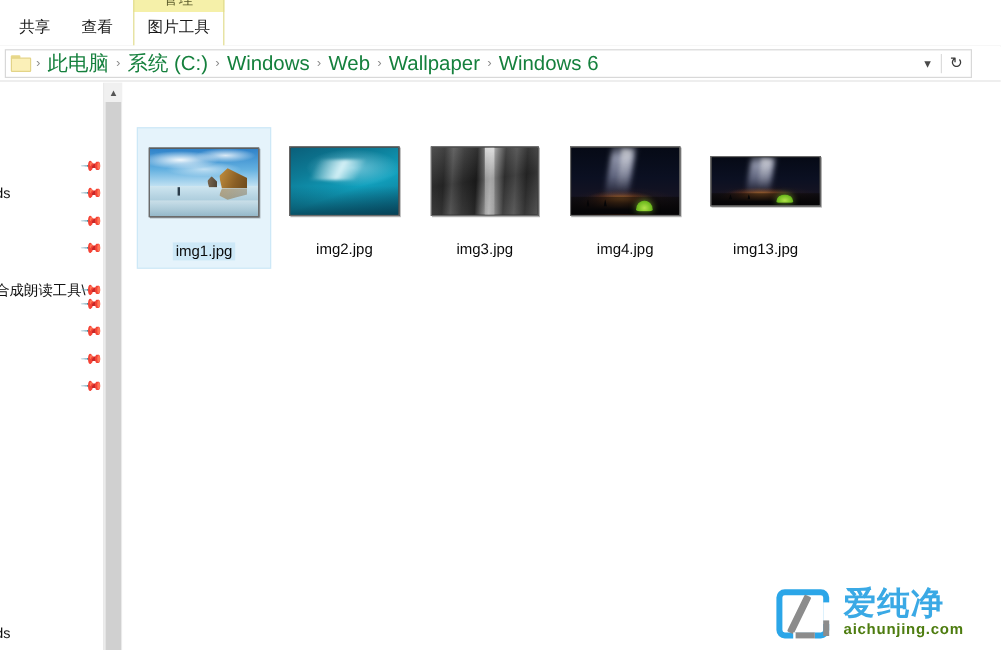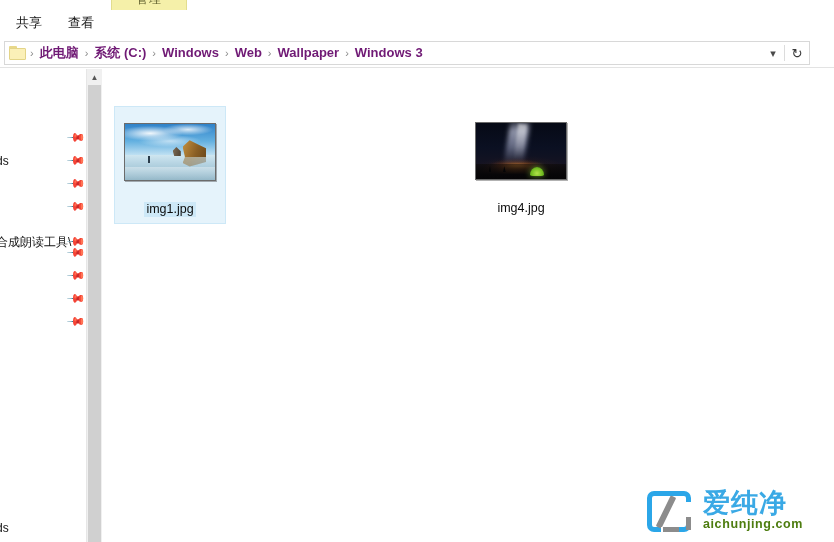--- a/index.html
+++ b/index.html
@@ -122,28 +122,27 @@
   }
   .folder-icon .body {
     position: absolute; left: 0; top: 2px;
     width: 17px; height: 12px;
     background: #fbf0b8;
     border: 1px solid #e3d488;
     border-radius: 1px;
   }
 
   .crumb {
-    font-size: 13px;
-    color: #701a75;
+    font-size: 17px;
+    color: #15803d;
     padding: 0 5px;
     line-height: 20px;
     white-space: nowrap;
     cursor: default;
     flex: 0 0 auto;
-    font-weight: bold;
   }
   .crumb-sep {
     font-size: 11px;
     color: #8a8a8a;
     padding: 0 1px;
     line-height: 20px;
     flex: 0 0 auto;
     user-select: none;
   }
 
@@ -524,20 +523,21 @@
   <div class="ribbon-strip">
 
     <div class="context-header">
       <span>管理</span>
     </div>
 
     <div class="tab tab-share">共享</div>
 
     <div class="tab tab-view">查看</div>
 
+    <div class="tab-pictools">图片工具</div>
   </div>
 
   <div class="address-bar">
     <div class="addr-box">
 
       <div class="folder-icon">
         <div class="tab-lip"></div>
           <div class="body"></div>
       </div>
 
@@ -545,21 +545,21 @@
       <span class="crumb">此电脑</span>
       <span class="crumb-sep">›</span>
       <span class="crumb">系统 (C:)</span>
       <span class="crumb-sep">›</span>
       <span class="crumb">Windows</span>
       <span class="crumb-sep">›</span>
       <span class="crumb">Web</span>
       <span class="crumb-sep">›</span>
       <span class="crumb">Wallpaper</span>
       <span class="crumb-sep">›</span>
-      <span class="crumb">Windows 3</span>
+      <span class="crumb">Windows 6</span>
 
       <div class="addr-right">
         <div class="addr-chevron">▾</div>
         <div class="addr-divider"></div>
         <div class="addr-refresh">↻</div>
       </div>
     </div>
   </div>
 
   <div class="nav-pane">
@@ -626,40 +626,81 @@
             <div class="sc-rock-a"></div>
             <div class="sc-rock-b"></div>
             <div class="sc-person"></div>
             <div class="sc-beach-shine"></div>
           </div>
         </div>
       </div>
       <div class="tile-label">img1.jpg</div>
     </div>
 
-
+    <div class="tile" style="left:127px">
+      <div class="thumb-wrap">
+        <div class="thumb" style="width:92px;height:58px">
+          <div class="scene">
+            <div class="sc-water"></div>
+            <div class="sc-water-ray"></div>
+            <div class="sc-water-dark"></div>
+          </div>
+        </div>
+      </div>
+      <div class="tile-label">img2.jpg</div>
+    </div>
+
+    <div class="tile" style="left:244px">
+      <div class="thumb-wrap">
+        <div class="thumb" style="width:90px;height:58px">
+          <div class="scene">
+            <div class="sc-rockface"></div>
+            <div class="sc-fall"></div>
+            <div class="sc-rockface-2"></div>
+          </div>
+        </div>
+      </div>
+      <div class="tile-label">img3.jpg</div>
+    </div>
 
     <div class="tile" style="left:361px">
       <div class="thumb-wrap">
         <div class="thumb" style="width:92px;height:58px">
           <div class="scene">
             <div class="sc-night"></div>
             <div class="sc-milky"></div>
             <div class="sc-milky2"></div>
             <div class="sc-glow"></div>
             <div class="sc-horizon"></div>
             <div class="sc-tree" style="left:14%"></div>
             <div class="sc-tree" style="left:30%"></div>
             <div class="sc-tent"></div>
           </div>
         </div>
       </div>
       <div class="tile-label">img4.jpg</div>
     </div>
 
+    <div class="tile" style="left:478px">
+      <div class="thumb-wrap">
+        <div class="thumb" style="width:92px;height:42px">
+          <div class="scene">
+            <div class="sc-night"></div>
+            <div class="sc-milky"></div>
+            <div class="sc-milky2"></div>
+            <div class="sc-glow"></div>
+            <div class="sc-horizon"></div>
+            <div class="sc-tree" style="left:16%"></div>
+            <div class="sc-tree" style="left:33%"></div>
+            <div class="sc-tent"></div>
+          </div>
+        </div>
+      </div>
+      <div class="tile-label">img13.jpg</div>
+    </div>
 
   </div>
 
   <div class="watermark">
     <div class="wm-logo">
       <div class="ring"></div>
       <div class="slash"></div>
       <div class="notch-r"></div>
       <div class="notch-b"></div>
       <div class="corner-r"></div>

